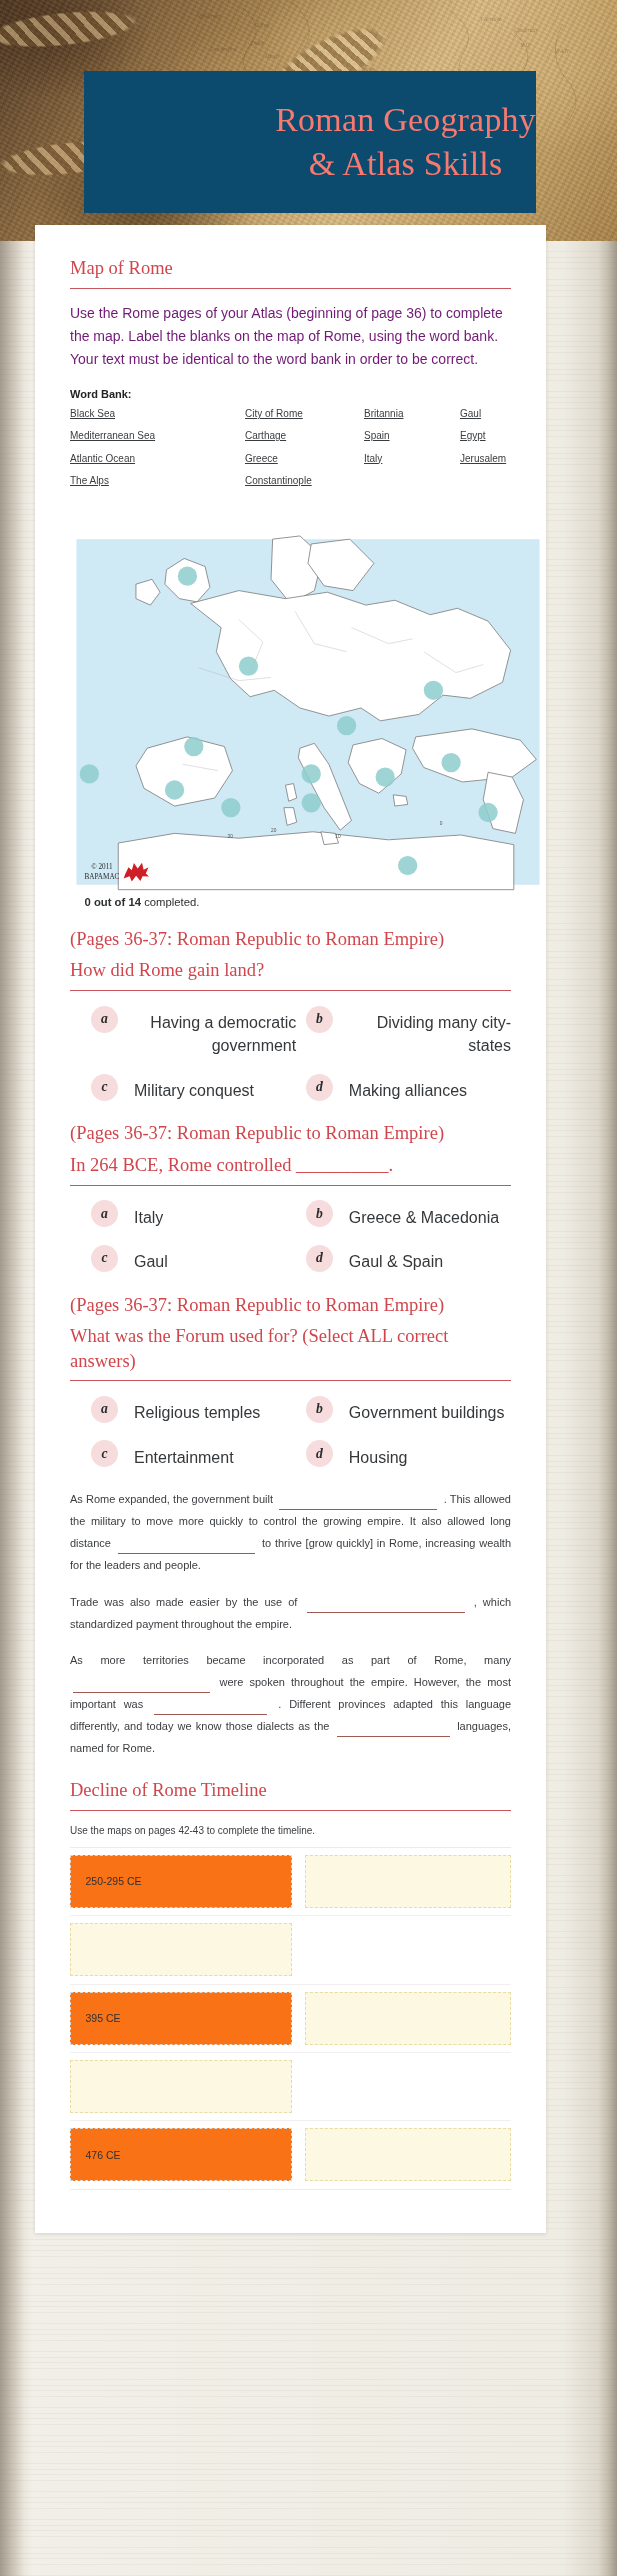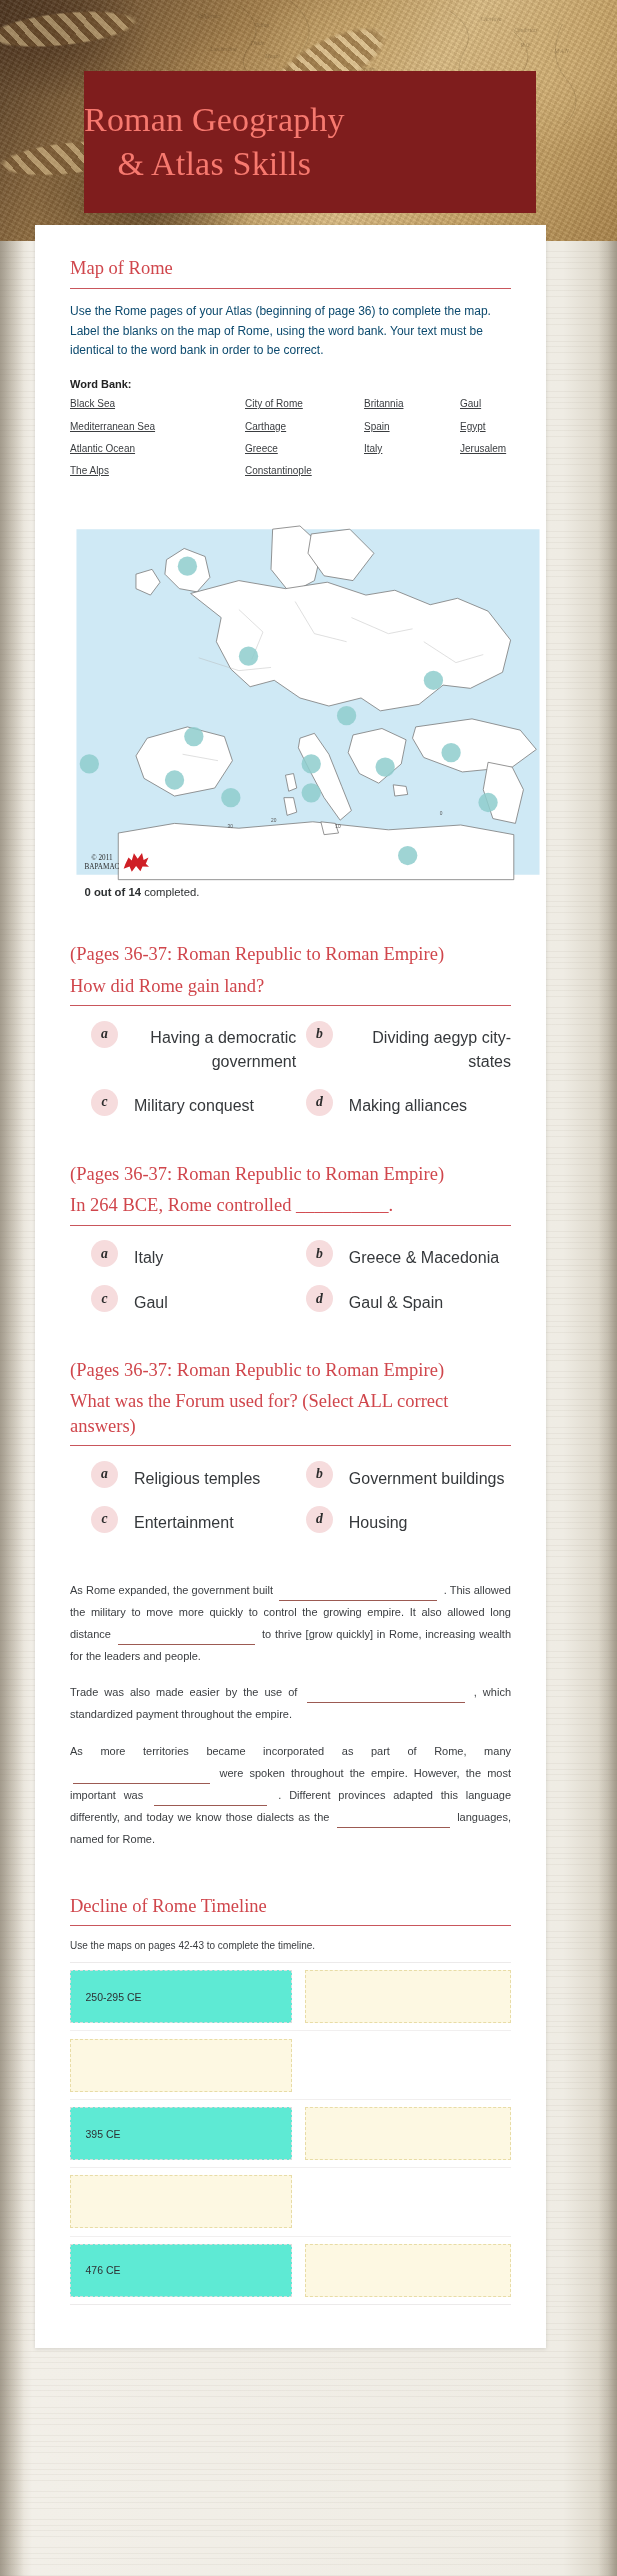--- a/index.html
+++ b/index.html
@@ -84,22 +84,22 @@
       repeating-linear-gradient(70deg,
         rgba(232,209,165,0.6) 0px, rgba(232,209,165,0.6) 4.8px,
         rgba(126,93,52,0.5) 4.8px, rgba(126,93,52,0.5) 10.5px);
     -webkit-mask-image: radial-gradient(ellipse 105px 40px at 105px 88px, #000 52%, transparent 62%);
     mask-image: radial-gradient(ellipse 105px 40px at 105px 88px, #000 52%, transparent 62%);
     transform: rotate(-28deg);
   }
   .header-banner {
     position: absolute;
     left: 84px; top: 71px; width: 452px; height: 142px;
-    background: #7f1d1d;
-    display: flex; align-items: center; justify-content: flex-start;
+    background: #0c4a6e;
+    display: flex; align-items: center; justify-content: flex-end;
   }
   .header-title {
     color: #f7796f;
     font-family: "Liberation Serif", "DejaVu Serif", serif;
     font-size: 34px;
     line-height: 1.28;
     text-align: center;
     font-weight: 400;
     letter-spacing: 0.2px;
     white-space: pre-line;
@@ -122,23 +122,23 @@
     line-height: 1.32;
     font-weight: 400;
     padding-bottom: 7.2px;
   }
   .section-rule {
     border-bottom: 0.8px solid #c9565c;
     margin-bottom: 13.7px;
   }
 
   .body-text {
-    font-size: 12px;
+    font-size: 14px;
     line-height: 1.62;
-    color: #0c4a6e;
+    color: #701a75;
   }
 
   
   .wordbank-label {
     font-size: 11px; font-weight: bold; color: #222;
     margin-top: 17.7px; margin-bottom: 8px;
   }
   .wordbank {
     display: grid;
     grid-template-columns: 175px 119px 96px 80px;
@@ -173,21 +173,21 @@
     clip-path: polygon(10% 60%,22% 30%,34% 44%,42% 12%,56% 36%,72% 10%,78% 42%,96% 30%,86% 58%,98% 72%,74% 70%,66% 92%,50% 68%,34% 94%,26% 70%,4% 80%);
   }
   .map-progress {
     margin-top: -21px;
     font-size: 11.3px; color: #2c2f31;
     position: relative; z-index: 3; padding-left: 14.5px;
   }
   .map-progress b { font-weight: bold; }
 
   
-  .qblock { margin-top: 44px; }
+  .qblock { margin-top: 19px; }
   .q-options {
     display: grid;
     grid-template-columns: 1fr 1fr;
     column-gap: 9.6px;
     row-gap: 16px;
     margin-top: 14.5px;
     padding-left: 21px;
   }
   .option { display: flex; align-items: flex-start; gap: 16px; cursor: pointer; }
   .bubble {
@@ -230,21 +230,21 @@
   .tl-row {
     display: grid;
     grid-template-columns: 222px 1fr;
     column-gap: 13px;
     padding: 7.2px 0;
     border-bottom: 0.8px solid #f1efef;
   }
   .tl-row:last-child { border-bottom: none; }
   .tl-date {
     border: 1.6px dashed #dcdcdc;
-    background: #5eead4;
+    background: #f97316;
     height: 53px;
     display: flex; align-items: center;
     padding-left: 14.5px;
     font-size: 10.5px; color: #2e3134;
   }
   .tl-drop {
     border: 1.6px dashed #e8dca6;
     background: #fdf8e2;
     height: 53px;
   }
@@ -403,21 +403,21 @@
   <div class="qblock">
     <div class="section-heading">(Pages 36-37: Roman Republic to Roman Empire)</div>
     <div class="section-heading section-rule">How did Rome gain land?</div>
     <div class="q-options">
       <div class="option">
         <span class="bubble">a</span>
         <span class="option-text">Having a democratic government</span>
       </div>
       <div class="option">
         <span class="bubble">b</span>
-        <span class="option-text">Dividing aegyp city-states</span>
+        <span class="option-text">Dividing many city-states</span>
       </div>
       <div class="option">
         <span class="bubble">c</span>
         <span class="option-text">Military conquest</span>
       </div>
       <div class="option">
         <span class="bubble">d</span>
         <span class="option-text">Making alliances</span>
       </div>
     </div>

